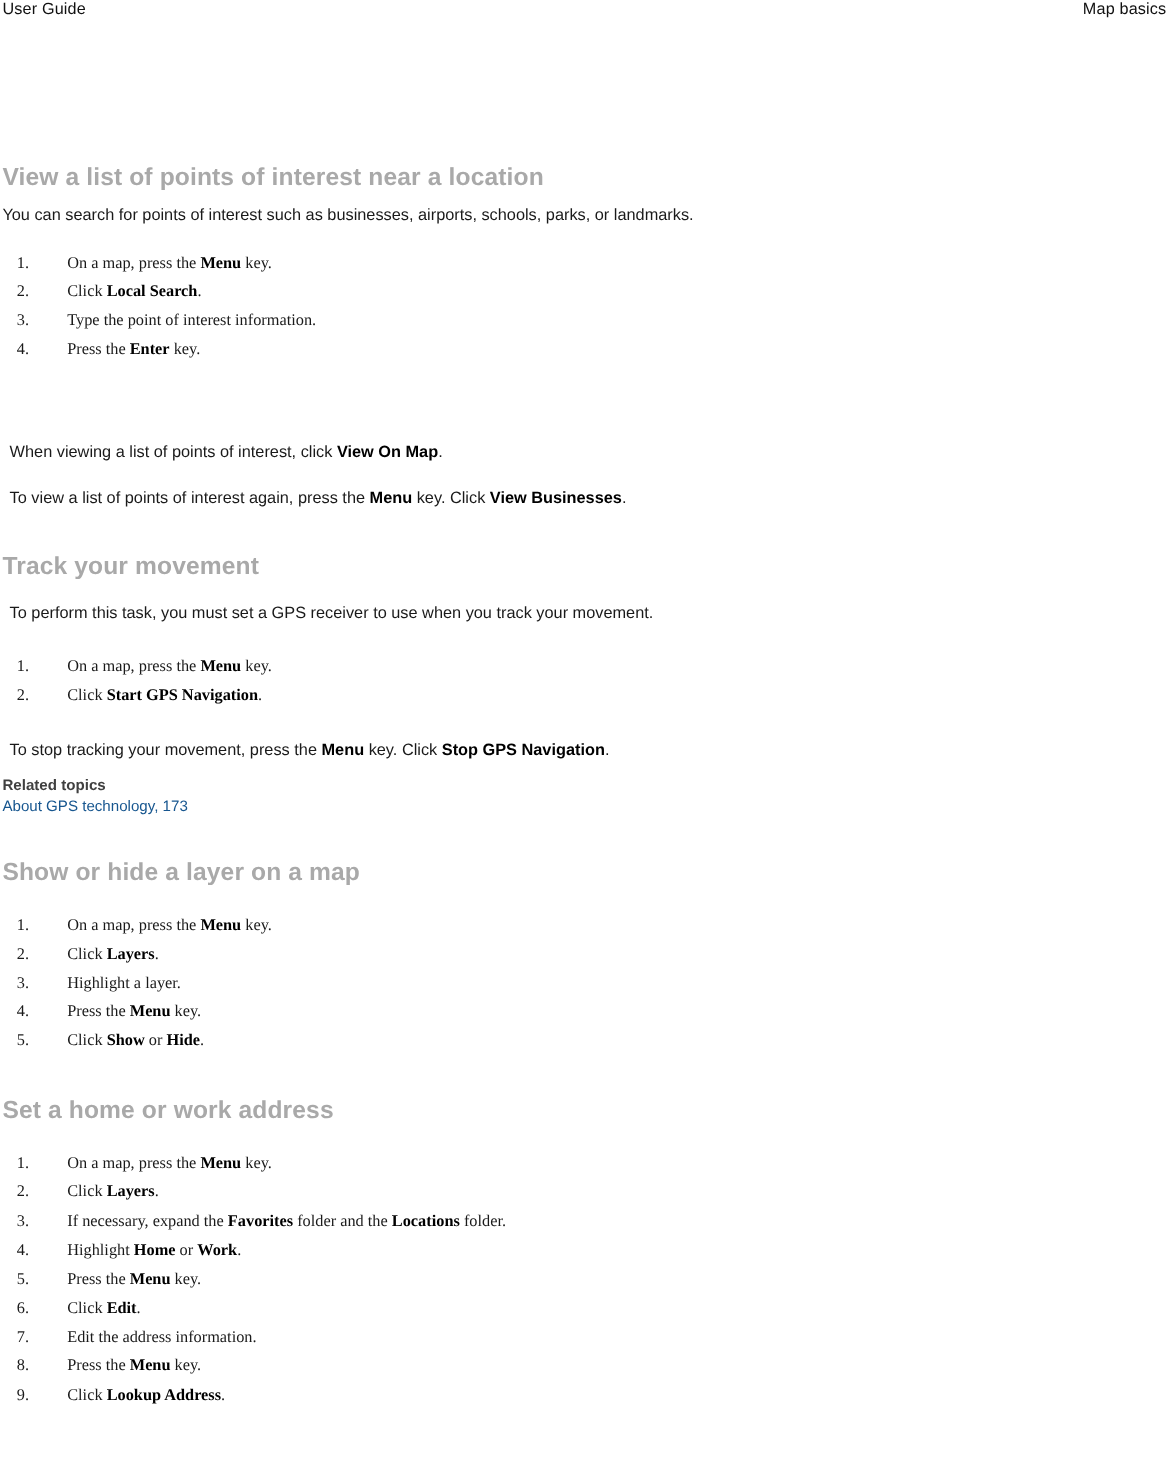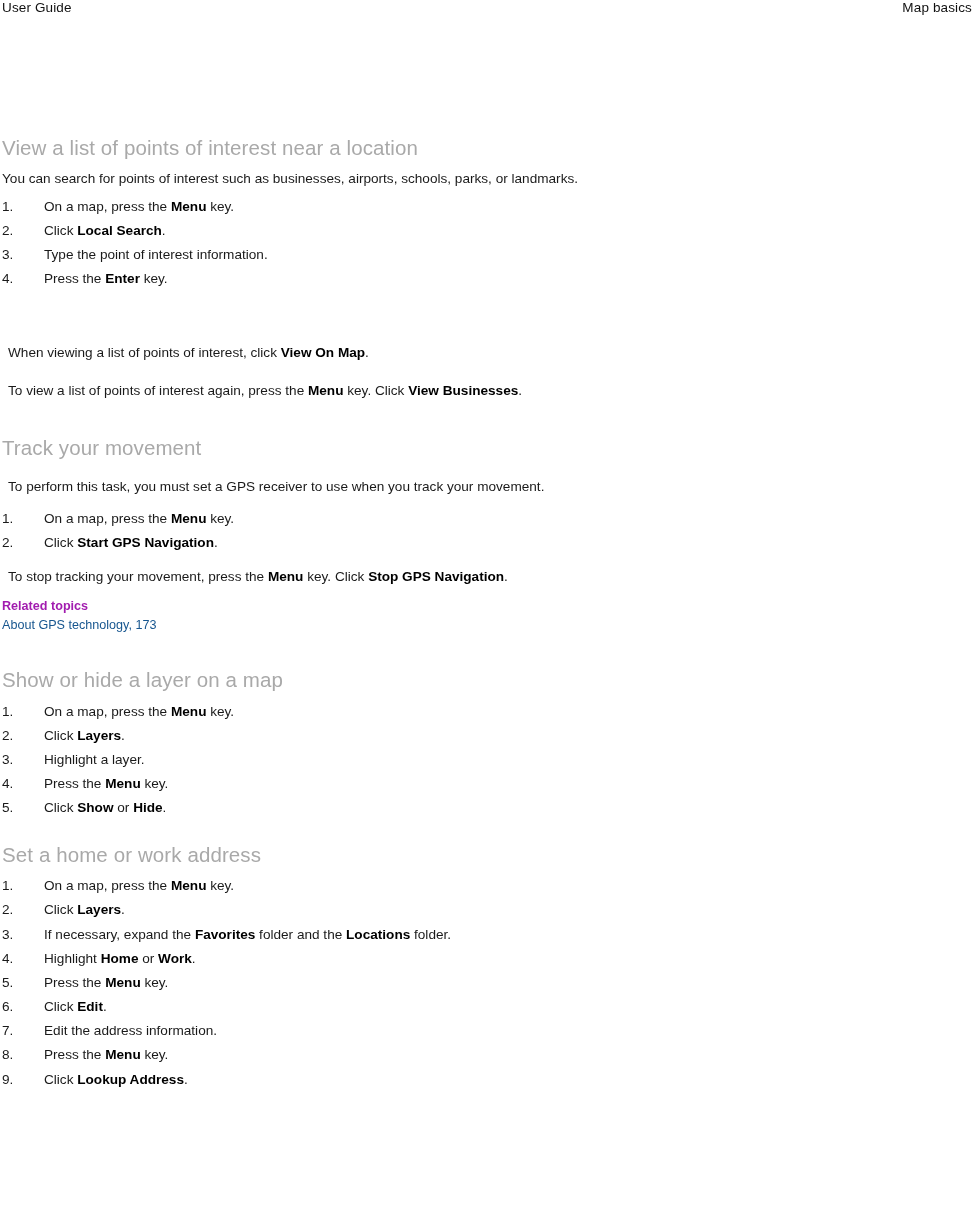--- a/index.html
+++ b/index.html
@@ -51,41 +51,42 @@
   .content {
     position: absolute;
     top: 136px;
     left: 0px;
     width: 690px;
   }
 
   h2.section-title {
     margin: 0;
     font-size: 20.5px;
-    font-weight: normal;
+    font-weight: bold;
     color: #a9a9a9;
     letter-spacing: 0.005em;
     line-height: 1.15;
     padding-left: 2px;
   }
 
   p.para {
     margin: 0;
     font-size: 13.6px;
     color: #1a1a1a;
     line-height: 1.55;
     padding-left: 2px;
   }
   p.para.indent { padding-left: 8px; }
 
   ol.steps {
-    margin: 0;
+    margin: 12px;
     padding: 0;
     list-style: none;
     counter-reset: stepnum;
+    font-family: Liberation Serif, serif;
   }
   ol.steps > li {
     position: relative;
     font-size: 13.6px;
     color: #1a1a1a;
     line-height: 1.78;
     padding-left: 44px;
   }
   ol.steps > li::before {
     counter-increment: stepnum;
@@ -97,21 +98,21 @@
     text-align: left;
     color: #1a1a1a;
   }
 
   b, strong { font-weight: bold; color: #000000; }
 
   .related-label {
     margin: 0;
     font-size: 12.6px;
     font-weight: bold;
-    color: #a21caf;
+    color: #404040;
     line-height: 1.45;
     padding-left: 2px;
   }
   a.related-link {
     display: inline-block;
     font-size: 12.6px;
     color: #17568f;
     text-decoration: none;
     line-height: 1.45;
     padding-left: 2px;

